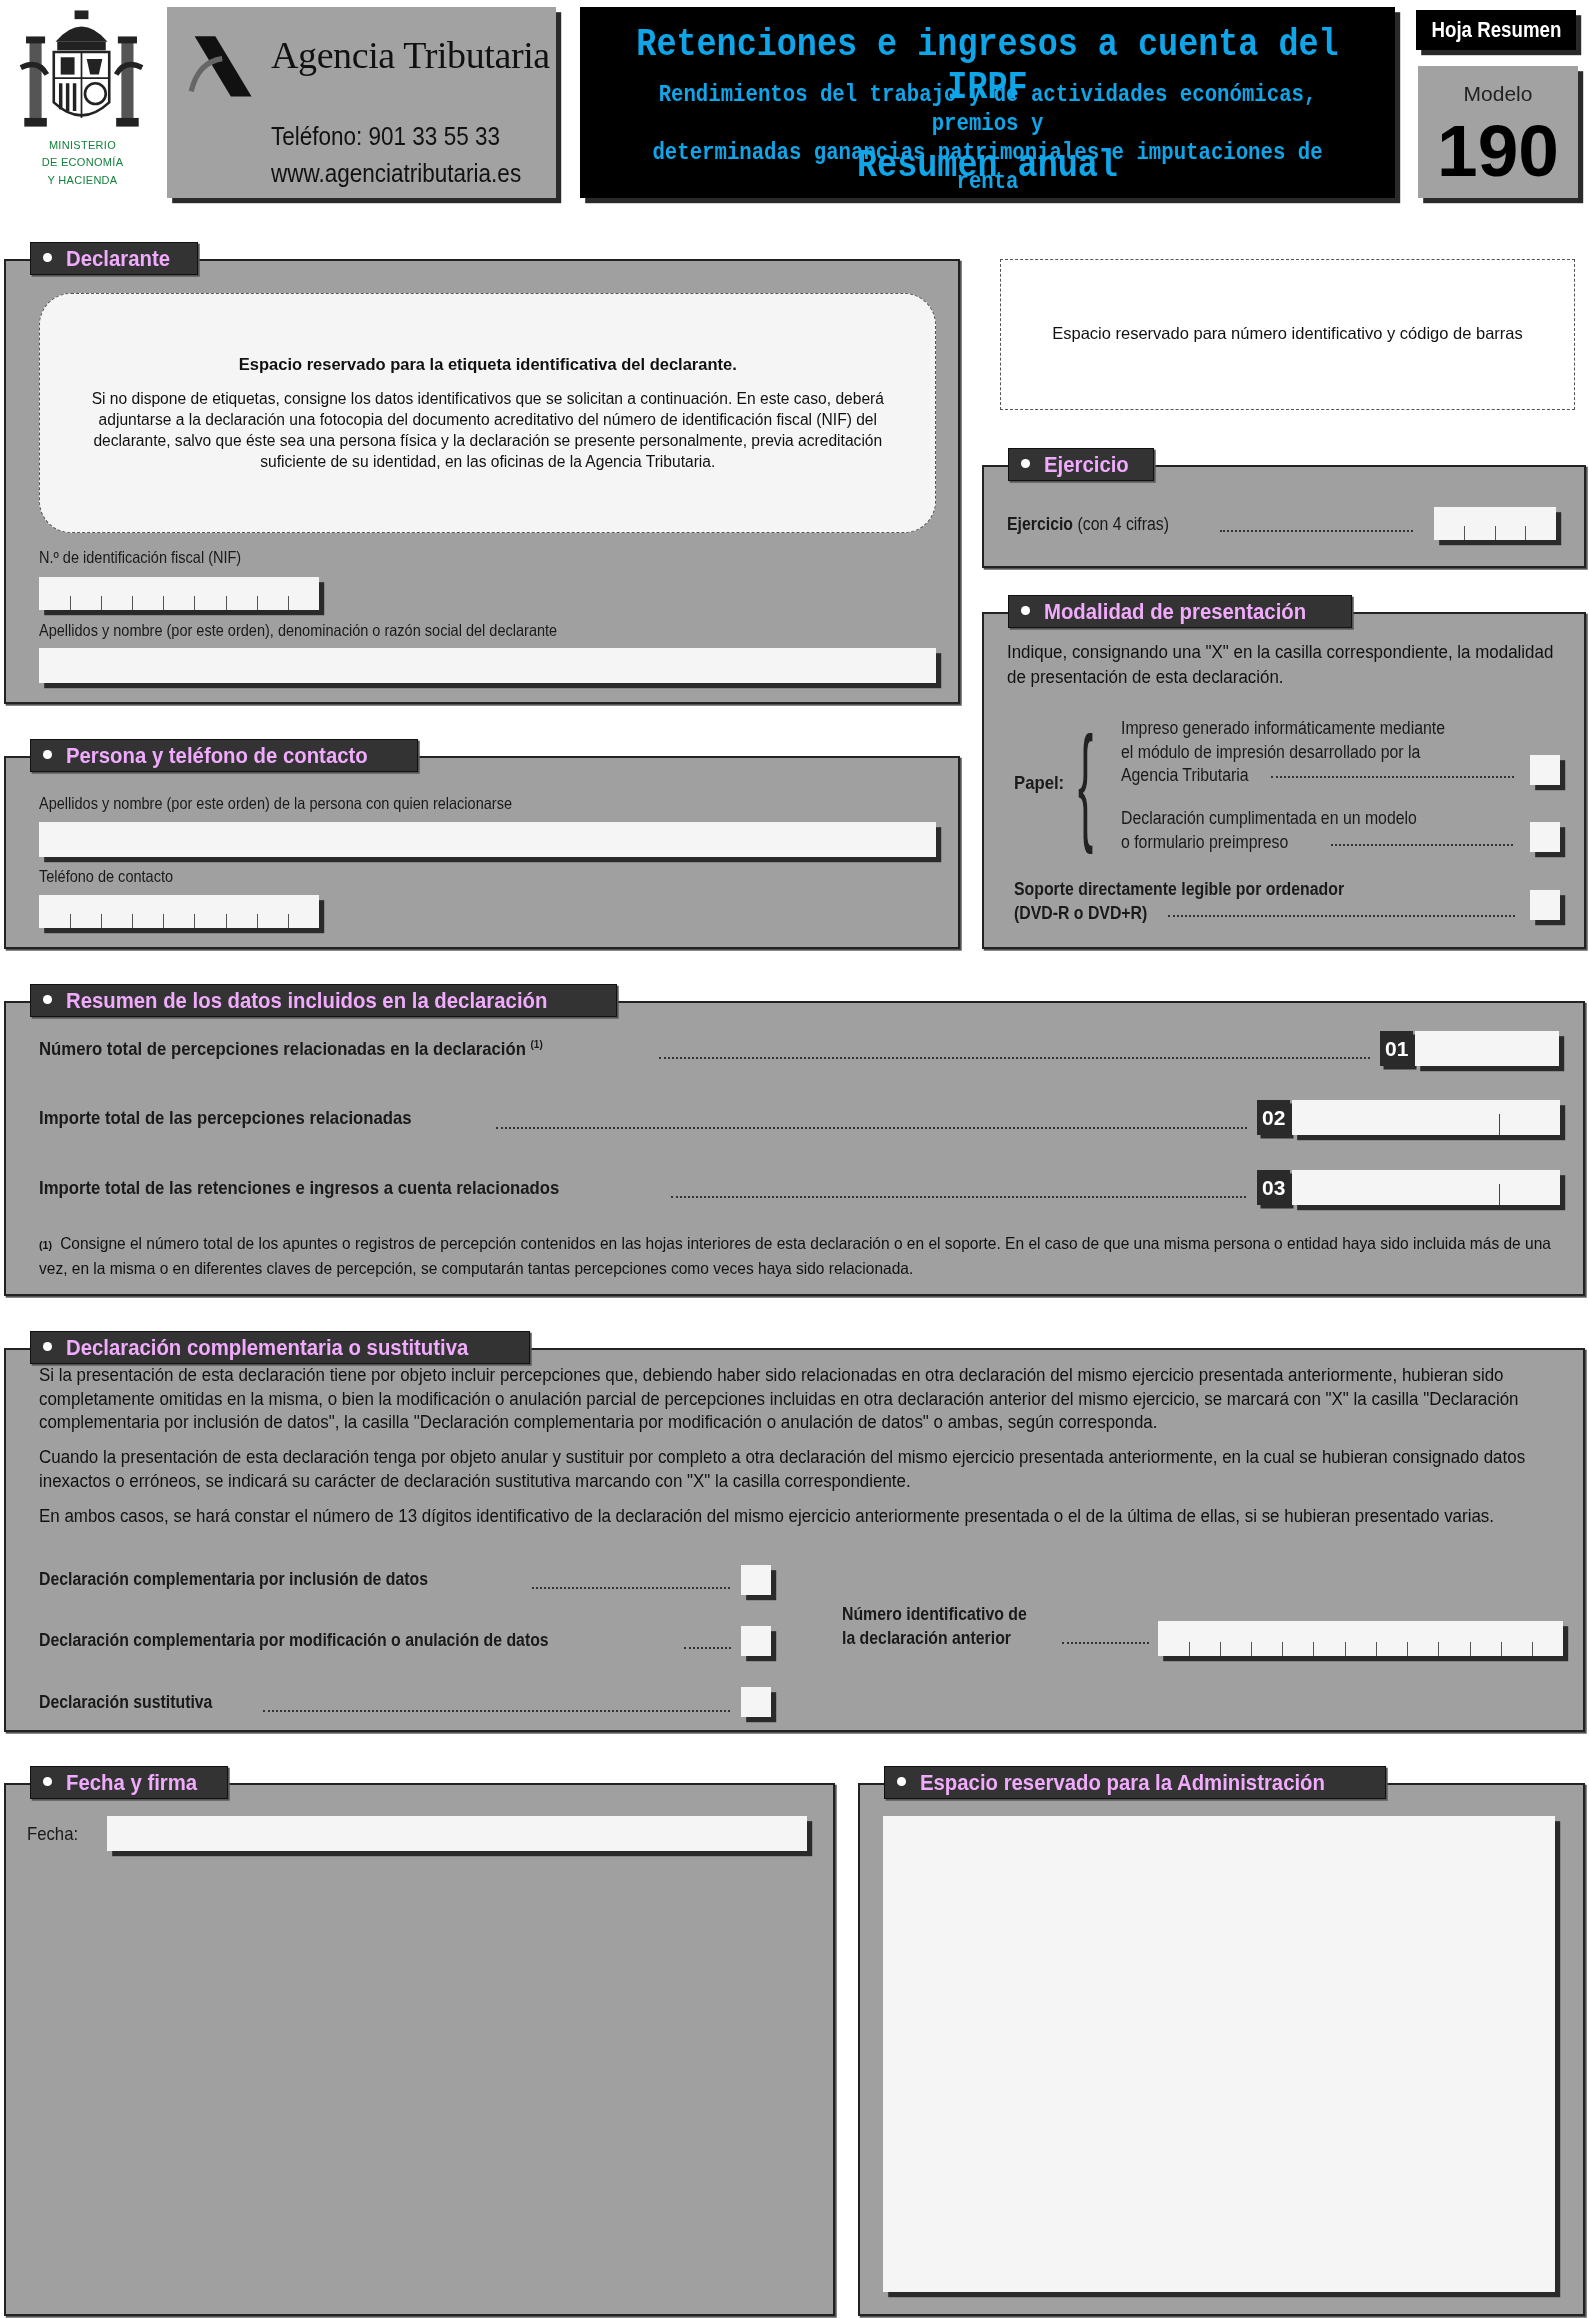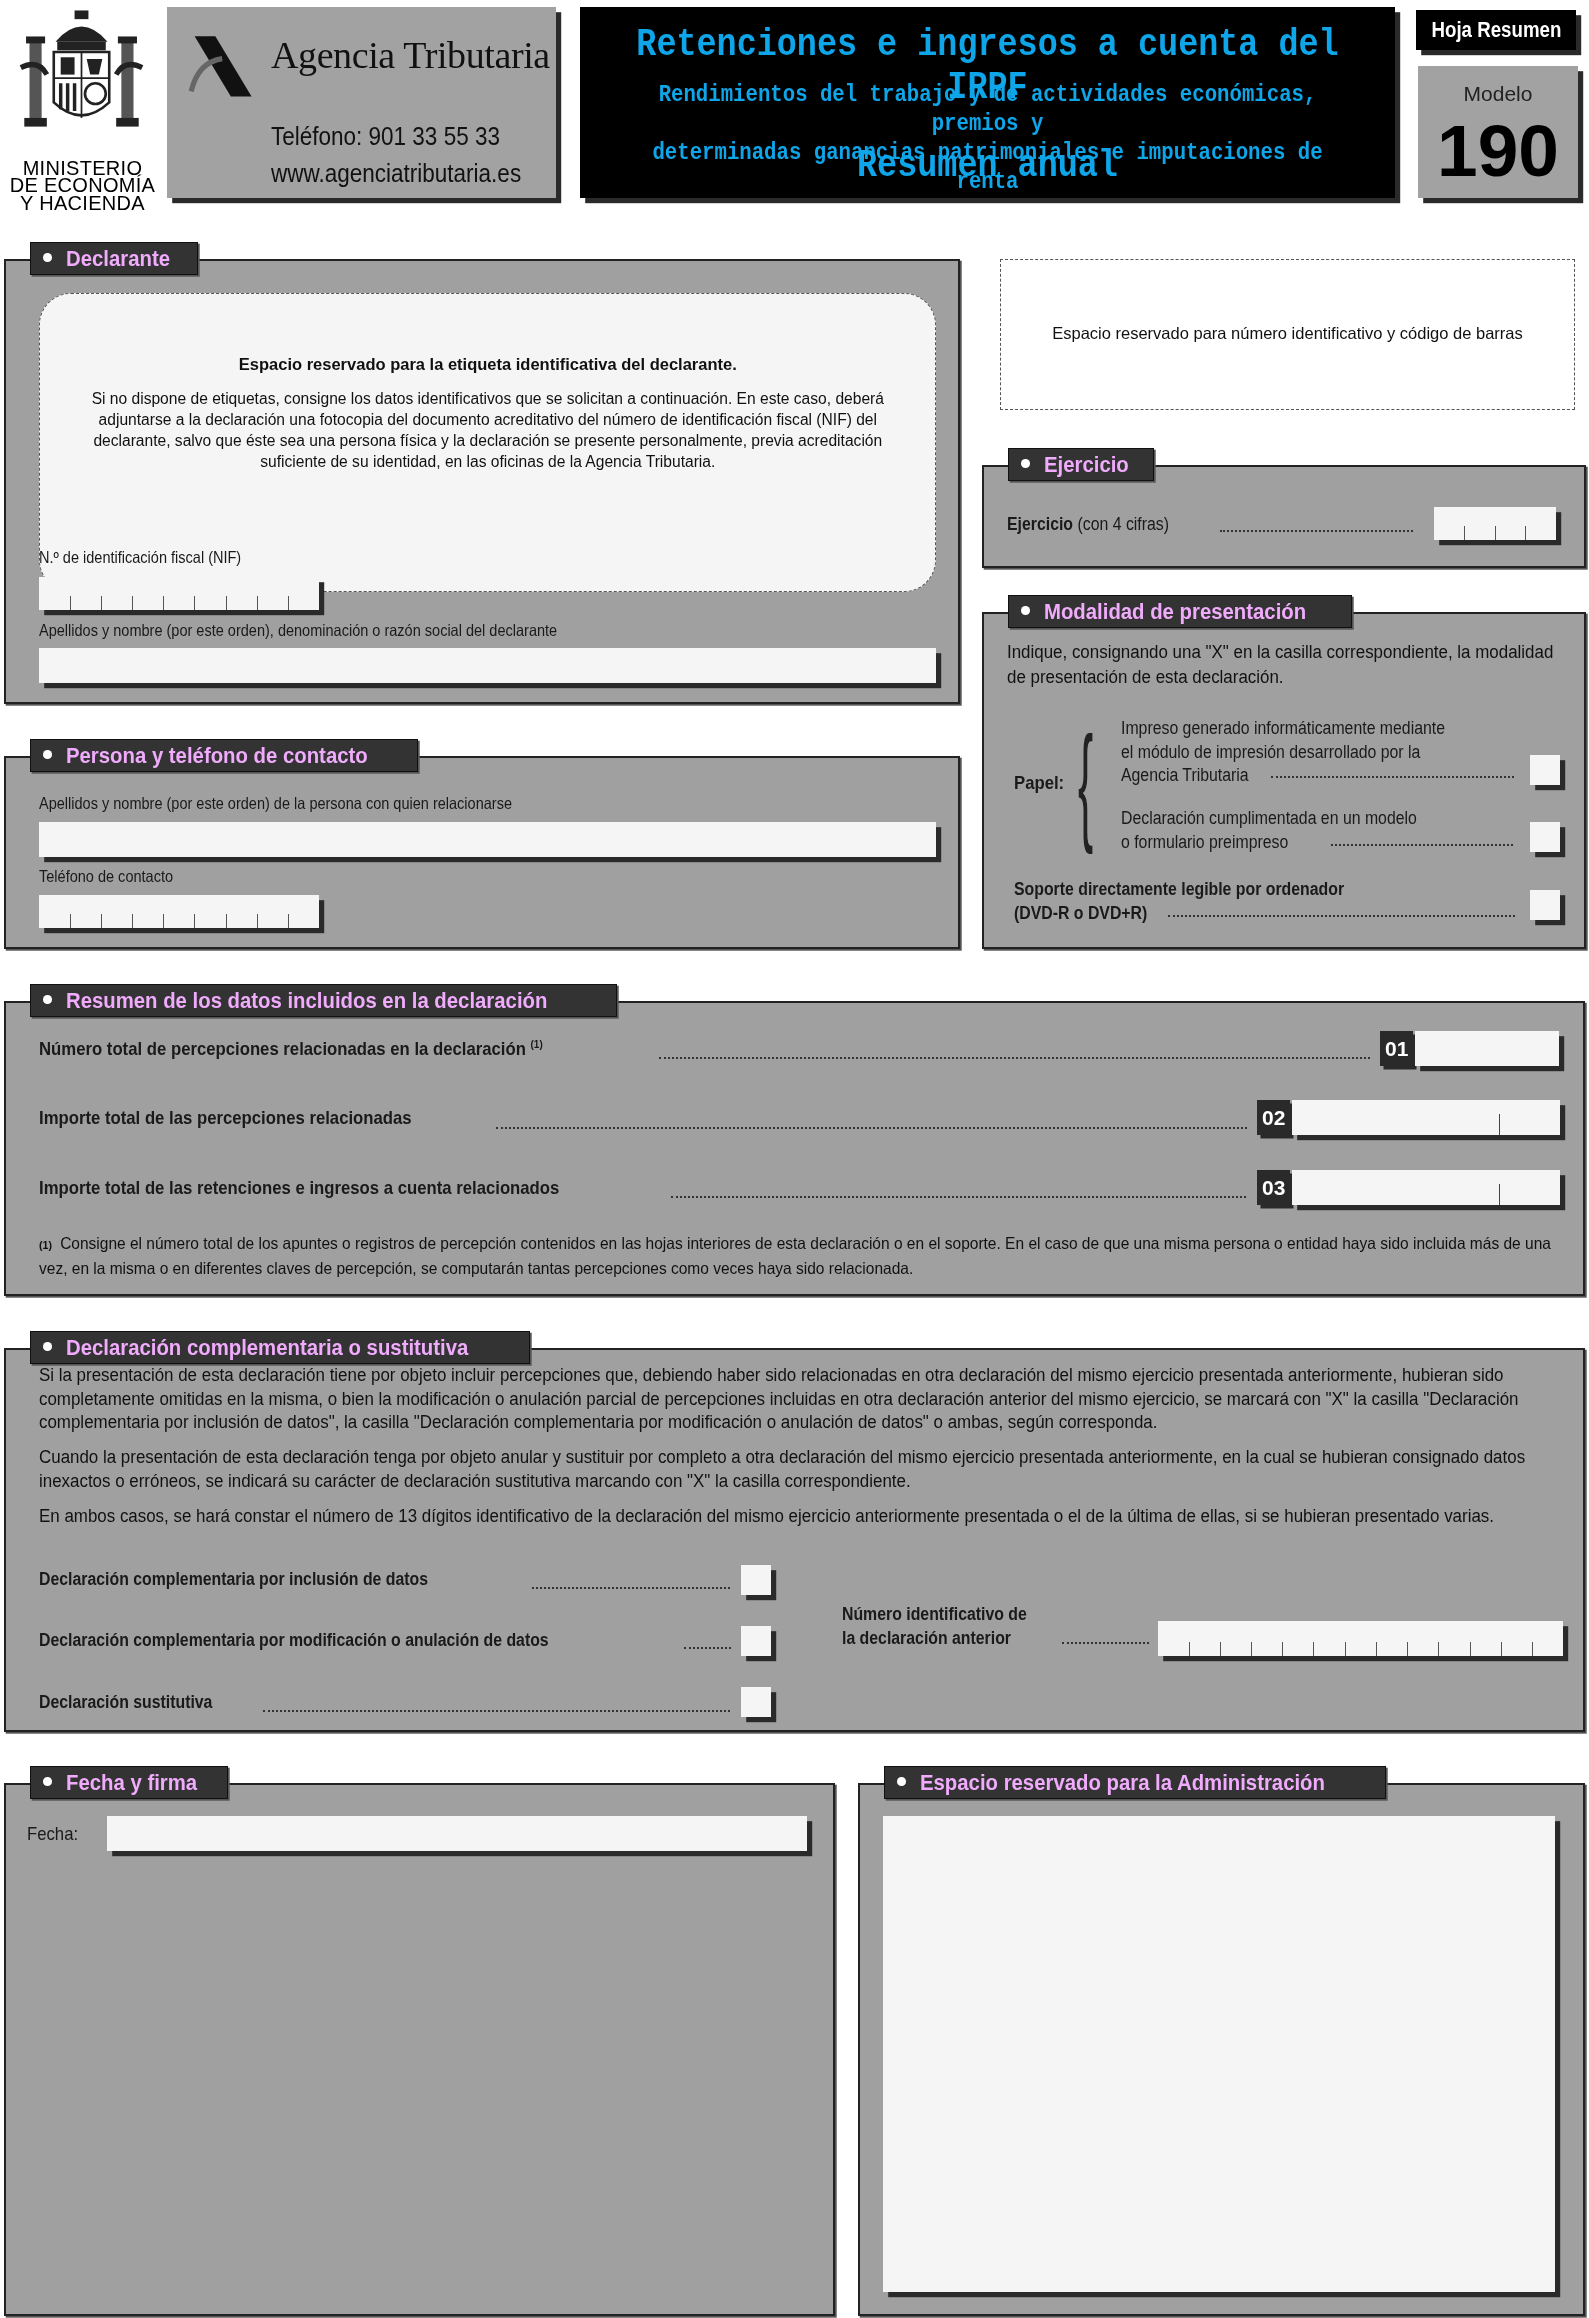--- a/index.html
+++ b/index.html
@@ -2,21 +2,21 @@
 <html style="font-size:14px"><head>
 <meta charset="utf-8">
 <style>
   * { box-sizing: border-box; margin: 0; padding: 0; }
   html, body { width: 1590px; height: 2319px; background: #ffffff; overflow: hidden; }
   body { position: relative; font-family: "Liberation Sans", sans-serif; color: #111; }
   .abs { position: absolute; }
 
   
   .coat { left: 12px; top: 7px; width: 139px; height: 130px; }
-  .ministry { left: 0; top: 137px; width: 165px; text-align: center; font-size: 20px; line-height: 17.4px; letter-spacing: 0.3px; color: #000000; margin-top: 23px; }
+  .ministry { left: 0; top: 137px; width: 165px; text-align: center; font-size: 11px; line-height: 17.4px; letter-spacing: 0.3px; color: #15803d; }
   .agency { left: 167px; top: 7px; width: 389px; height: 191px; background: #a2a2a2; box-shadow: 5.2px 5.2px 0 #2a2a2a; }
   .agency-logo { position: absolute; left: 19px; top: 24px; width: 61px; height: 63px; }
   .agency-name { position: absolute; left: 104px; top: 26px; font-family: "Liberation Serif", serif; font-size: 38px; color: #111; letter-spacing: -0.4px; }
   .agency-phone { position: absolute; left: 104px; top: 115px; font-size: 25px; color: #111; transform: scaleX(0.9); transform-origin: left; }
   .agency-web { position: absolute; left: 104px; top: 152px; font-size: 25px; color: #111; transform: scaleX(0.9); transform-origin: left; }
 
   .titlebox { left: 580px; top: 7px; width: 815px; height: 191px; background: #000; box-shadow: 5.2px 5.2px 0 #2a2a2a; color: #0ea5e9; text-align: center; font-family: Liberation Mono, monospace; }
   .title-main { position: absolute; left: 0; right: 0; top: 15.6px; font-size: 38px; font-weight: bold; transform: scaleX(0.88); }
   .title-sub { position: absolute; left: 0; right: 0; top: 73px; font-size: 23.5px; font-weight: bold; line-height: 29px; transform: scaleX(0.88); }
   .title-annual { position: absolute; left: 0; right: 0; top: 137px; font-size: 38px; font-weight: bold; transform: scaleX(0.88); }
@@ -105,21 +105,21 @@
   <div class="title-annual">Resumen anual</div>
 </div>
 
 <div class="abs hoja"><span>Hoja Resumen</span></div>
 <div class="abs modelo">
   <div class="modelo-label">Modelo</div>
   <div class="modelo-num">190</div>
 </div>
 
 <div class="panel" style="left:4.3px; top:259px; width:956px; height:445px;">
-  <div class="dashbox" style="left:33px; top:32px; width:897px; height:299px;border-radius:32px;">
+  <div class="dashbox" style="left:33px; top:32px; width:897px; height:240px;border-radius:32px;">
     <div class="center-text bold" style="top:61px; font-size:16.5px;">Espacio reservado para la etiqueta identificativa del declarante.</div>
     <div class="center-text" style="top:94px; left:26px; right:26px; line-height:21px; font-size:15.6px;">Si no dispone de etiquetas, consigne los datos identificativos que se solicitan a continuación. En este caso, deberá adjuntarse a la declaración una fotocopia del documento acreditativo del número de identificación fiscal (NIF) del declarante, salvo que éste sea una persona física y la declaración se presente personalmente, previa acreditación suficiente de su identidad, en las oficinas de la Agencia Tributaria.</div>
   </div>
   <div class="lbl" style="left:33px; top:287px;">N.º de identificación fiscal (NIF)</div>
   <div class="field ticks" style="left:33px; top:316px; width:280px; height:33px;">
     <div class="tick"></div>
       <div class="tick"></div>
       <div class="tick"></div>
       <div class="tick"></div>
       <div class="tick"></div>

